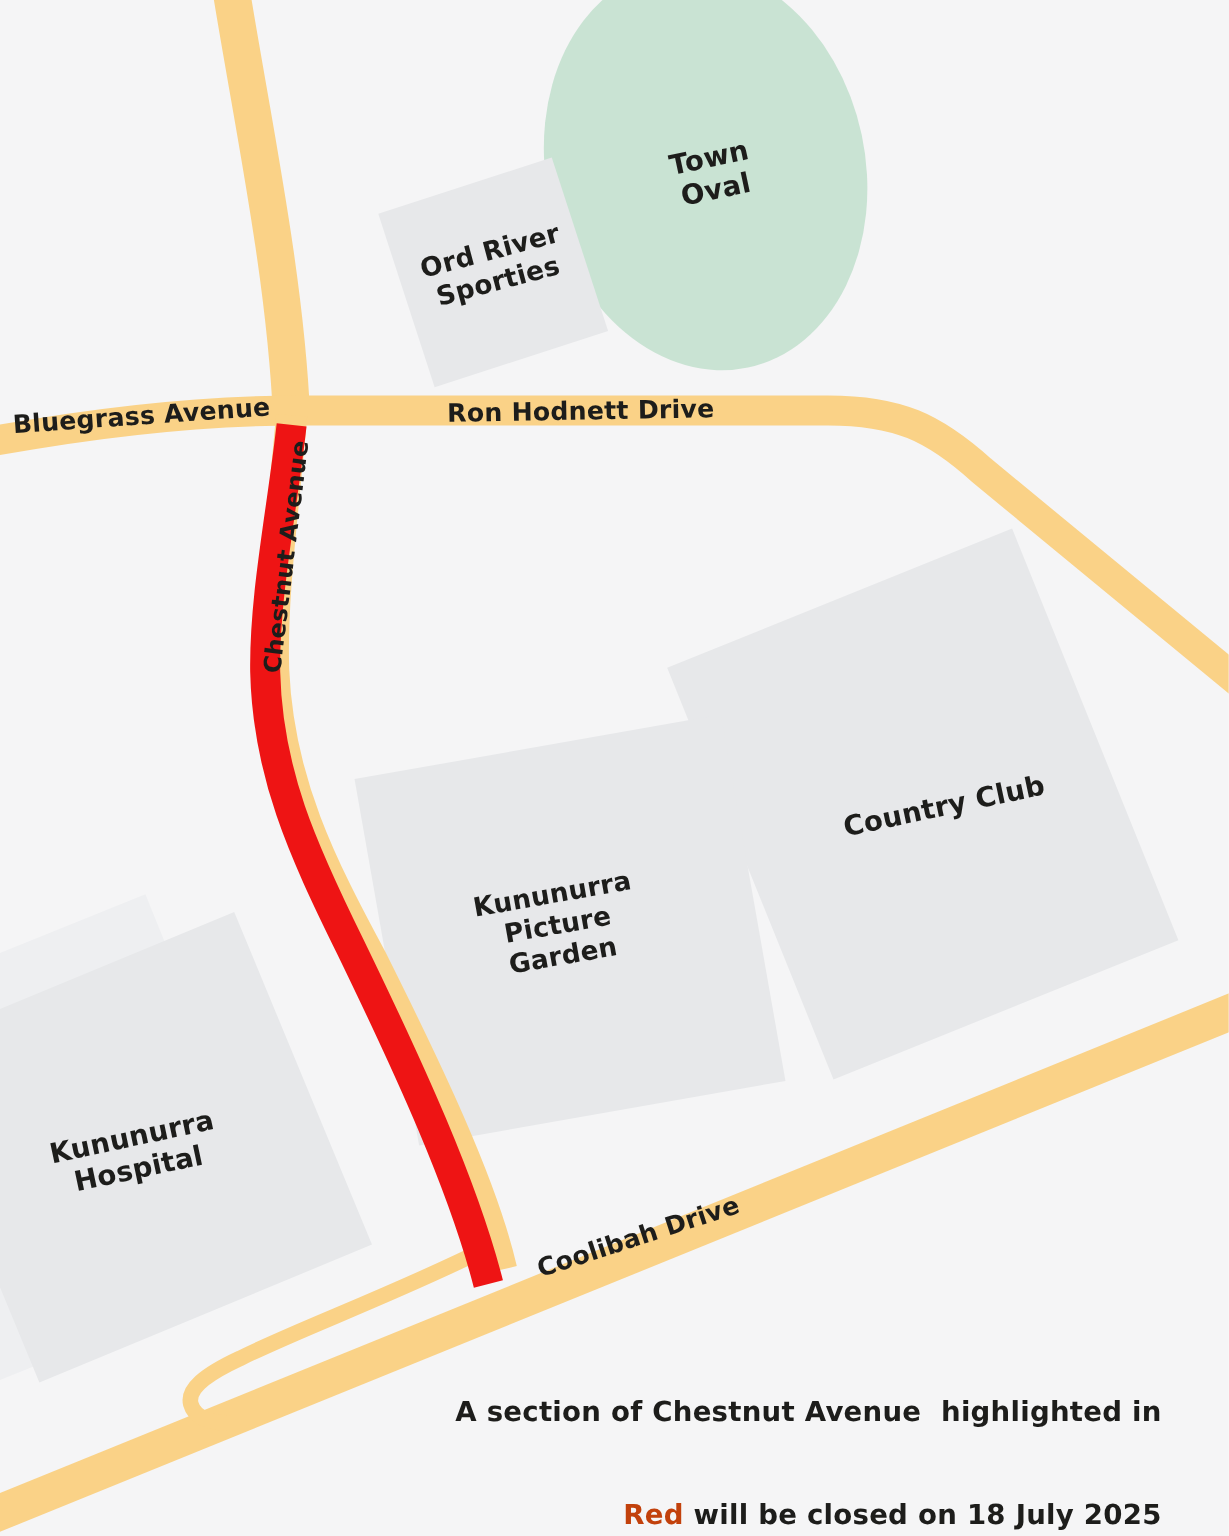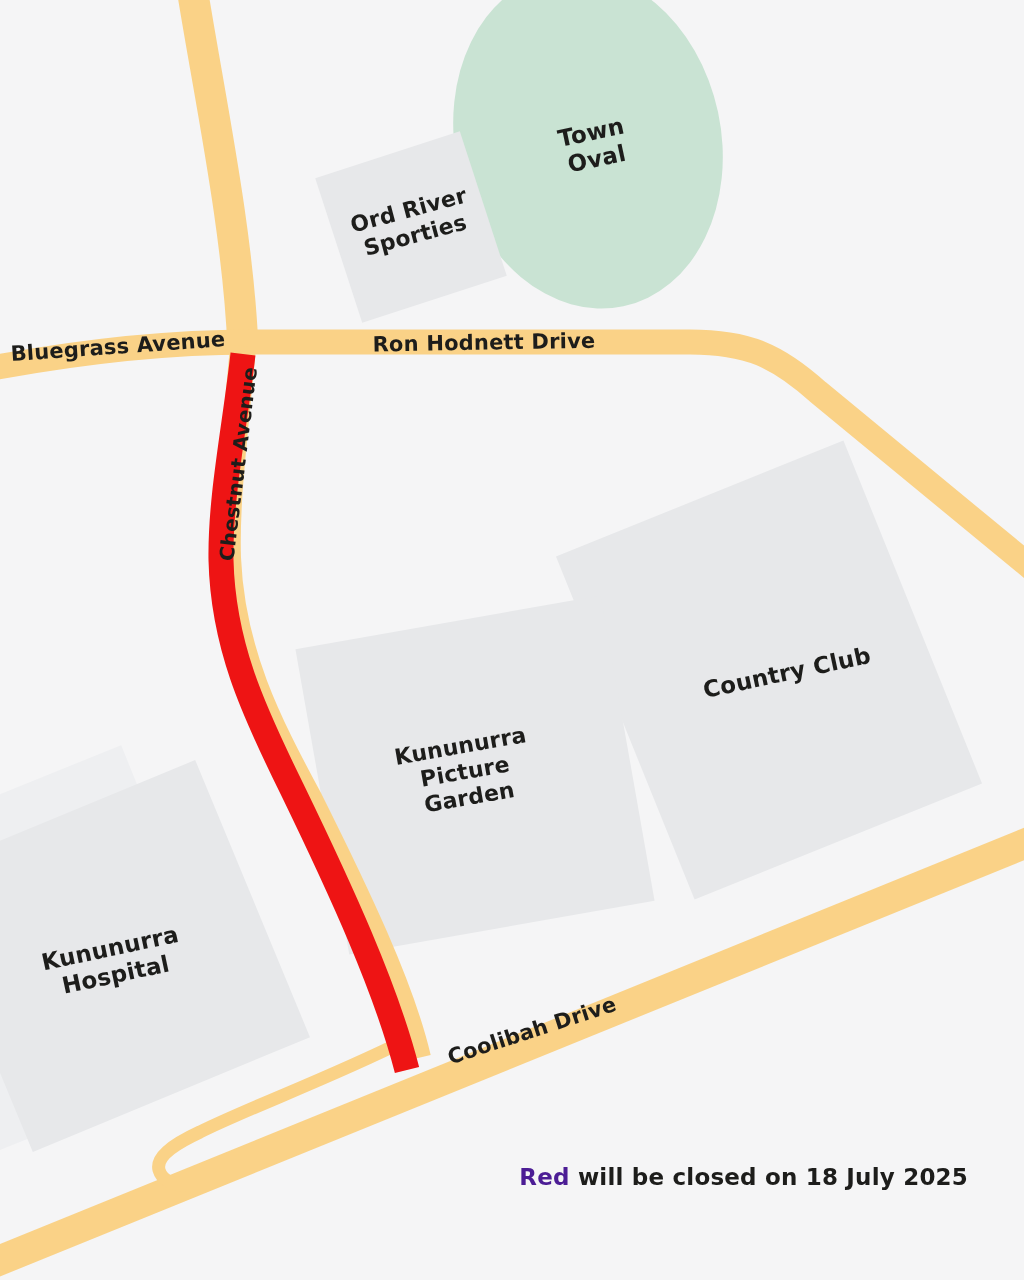--- a/index.html
+++ b/index.html
@@ -44,21 +44,21 @@
     position: absolute;
     right: 56px;
     top: 1106px;
     width: 620px;
     text-align: right;
     font-size: 23px;
     line-height: 28.5px;
     white-space: pre-wrap;
     letter-spacing: 0.2px;
   }
-  .red-text { color: #4c1d95; }
+  .red-text { color: #c2410c; }
 </style>
 </head>
 <body>
 
 <div class="map">
 
   <div class="oval" style="left:455px; top:-30px; width:266px; height:340px; transform:rotate(-12deg);"></div>
 
   <div class="parcel" style="left:335px; top:151px; width:152px; height:152px; transform:rotate(-18deg);"></div>
 
@@ -110,18 +110,19 @@
   </div>
 
   <div class="label place" style="left:113px; top:962px; transform:translate(-50%,-50%) rotate(-12deg); font-size:23px;">
     <div>Kununurra</div>
     <div>Hospital</div>
   </div>
 
   <div class="label place" style="left:787px; top:673px; transform:translate(-50%,-50%) rotate(-12deg); font-size:23px;">Country Club</div>
 
   <div class="notice">
+    <div>A section of Chestnut Avenue  highlighted in</div>
     <div><span class="red-text">Red</span><span> will be closed on 18 July 2025</span></div>
     
     
   </div>
 
 </div>
 
 </body></html>

